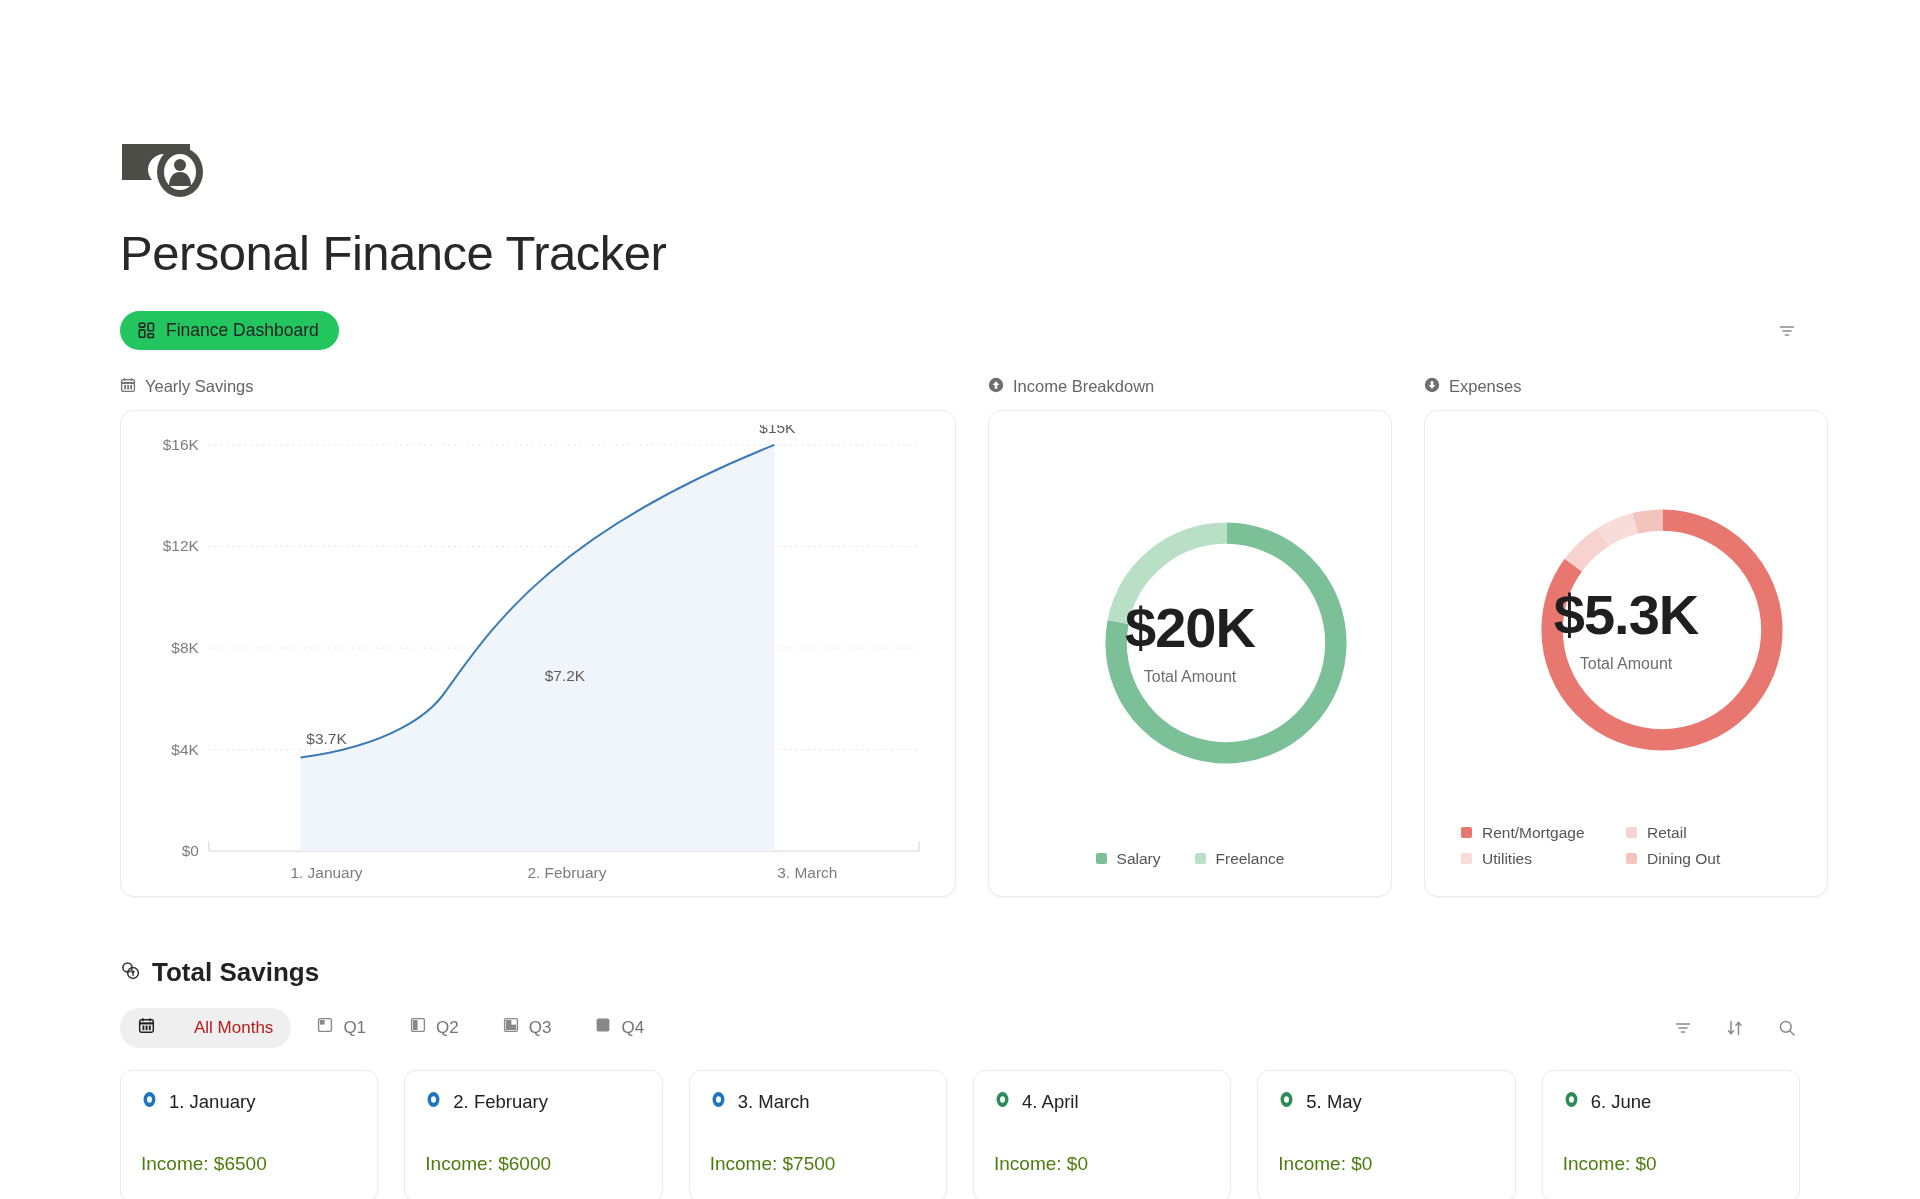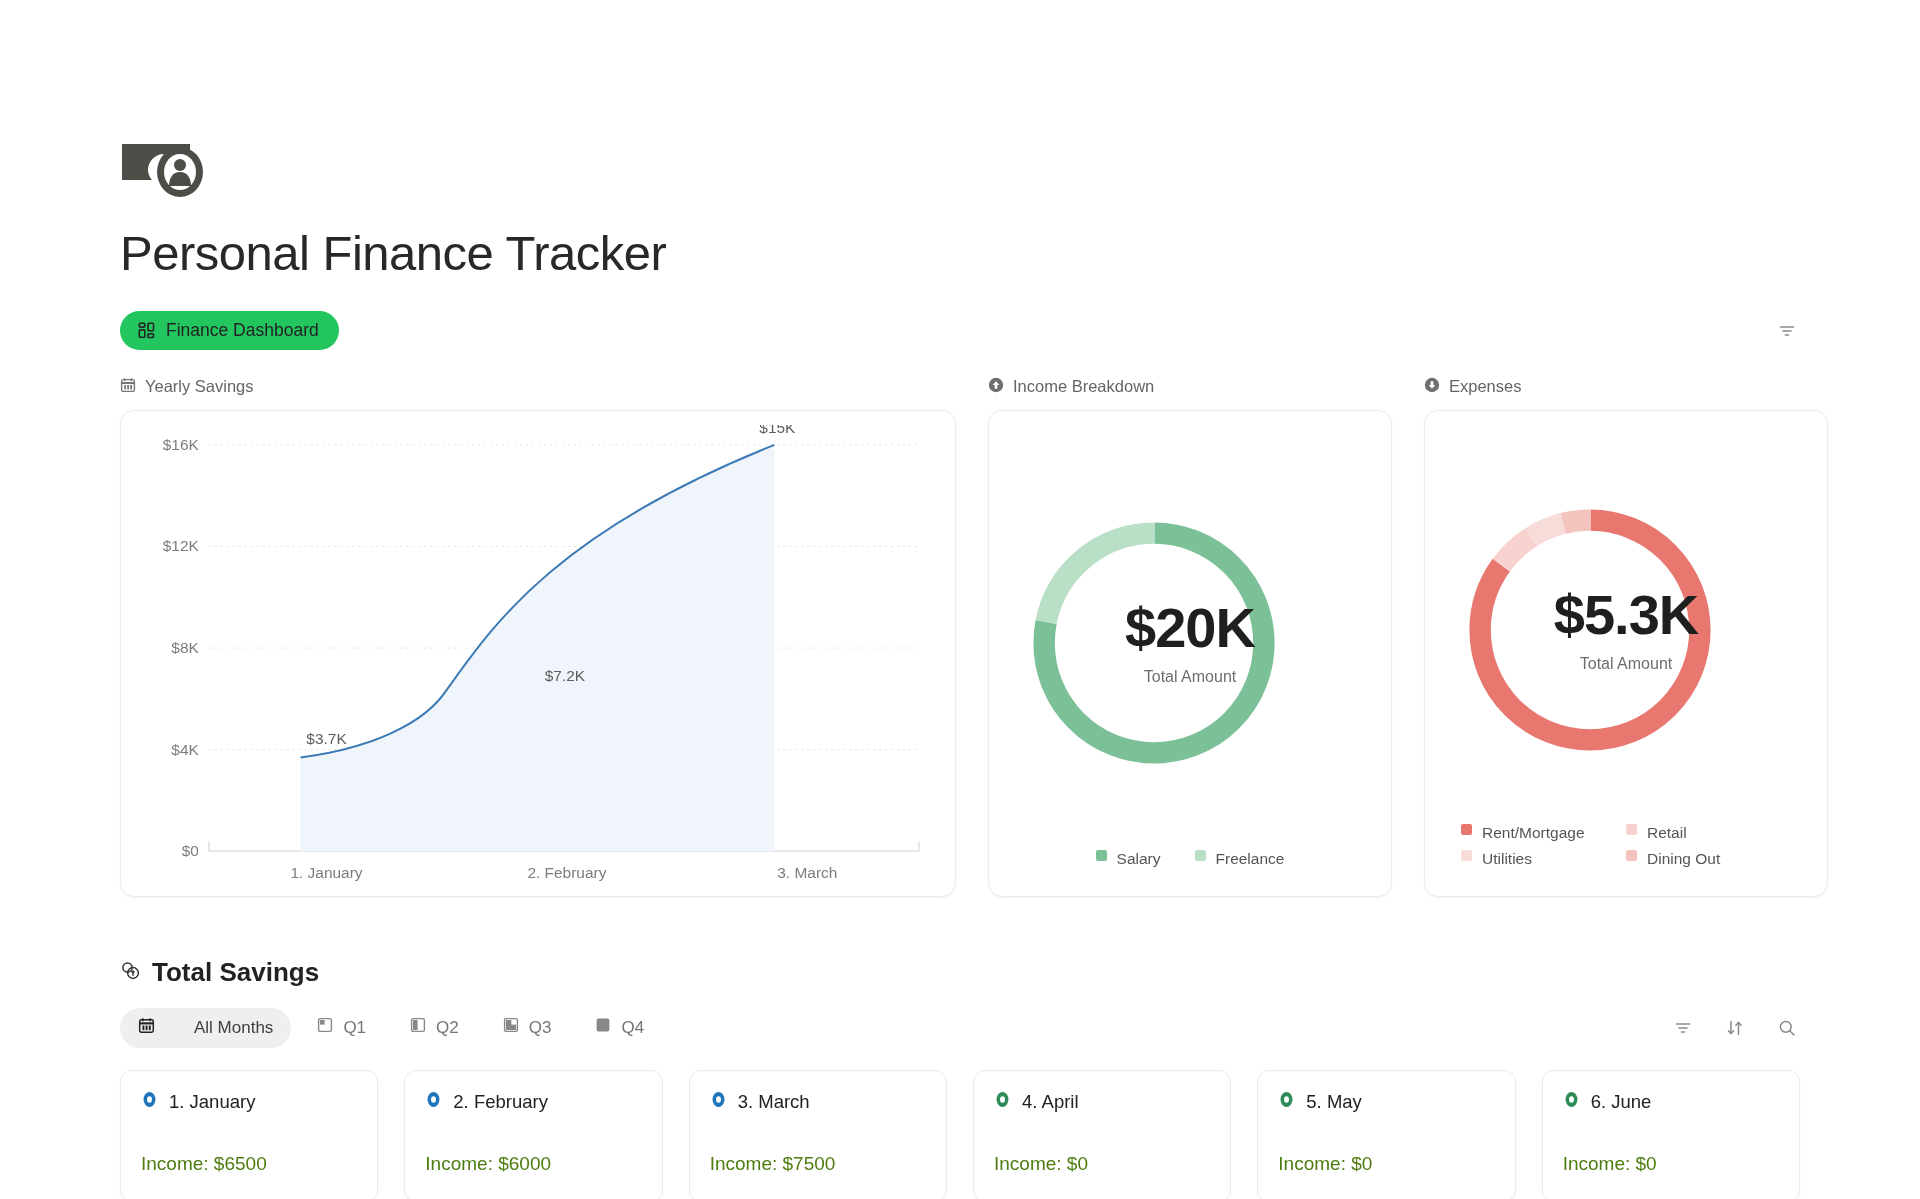--- a/index.html
+++ b/index.html
@@ -69,56 +69,56 @@
   .linecard { height: 487px; padding: 14px 20px 10px 10px; }
   .linecard svg { width: 100%; height: 100%; display: block; }
   .ax-lbl { font-size: 15.5px; fill: #7c7c7c; font-family: "Liberation Sans", sans-serif; }
   .pt-lbl { font-size: 15.5px; fill: #5d5d5d; font-family: "Liberation Sans", sans-serif; }
 
   
   .donutcard {
     height: 487px; padding: 26px 20px 20px;
     display: flex; flex-direction: column; align-items: center;
   }
-  .donut-wrap { position: relative; flex: 1; display: flex; align-items: center; justify-content: flex-start; width: 100%; }
+  .donut-wrap { position: relative; flex: 1; display: flex; align-items: center; justify-content: flex-end; width: 100%; }
   .donut-wrap svg { display: block; }
   .donut-center {
     position: absolute; inset: 0;
     display: flex; flex-direction: column;
     align-items: center; justify-content: center;
     pointer-events: none;
   }
   .donut-value { font-size: 56px; font-weight: bold; color: #1f1f1f; letter-spacing: -1px; line-height: 1; }
   .donut-sub { margin-top: 12px; font-size: 16px; color: #6e6e6e; }
   .legend {
     display: flex; flex-wrap: wrap; justify-content: center;
     gap: 6px 34px; width: 100%; padding-bottom: 8px;
   }
   .legend.two-col { width: 330px; gap: 8px 0; }
   .legend.two-col .lg { width: 50%; }
-  .lg { display: inline-flex; align-items: flex-start; gap: 10px; font-size: 15.5px; color: #555; }
+  .lg { display: inline-flex; align-items: center; gap: 10px; font-size: 15.5px; color: #555; }
   .sw { width: 11px; height: 11px; border-radius: 2px; display: inline-block; }
 
   
   .section-title {
     margin-top: 60px;
     display: flex; align-items: center; gap: 11px;
     font-size: 26px; font-weight: bold; color: #222;
   }
   .filter-row {
     margin-top: 20px;
     display: flex; align-items: center; justify-content: space-between;
   }
   .qtabs { display: flex; align-items: center; gap: 8px; }
   .qtab {
     display: inline-flex; align-items: center; gap: 10px;
     padding: 9px 18px; border-radius: 20px;
     font-size: 17px; color: #757575; cursor: pointer;
   }
-  .qtab.active { background: #efefef; color: #404040; gap: 39px; }
+  .qtab.active { background: #efefef; color: #b91c1c; gap: 39px; }
   .tools { display: flex; align-items: center; gap: 26px; }
 
   .month-grid {
     margin-top: 22px;
     display: grid;
     grid-template-columns: repeat(6, 1fr);
     gap: 26px;
   }
   .mcard {
     border: 1px solid #ececec; border-radius: 12px; background: #fff;

